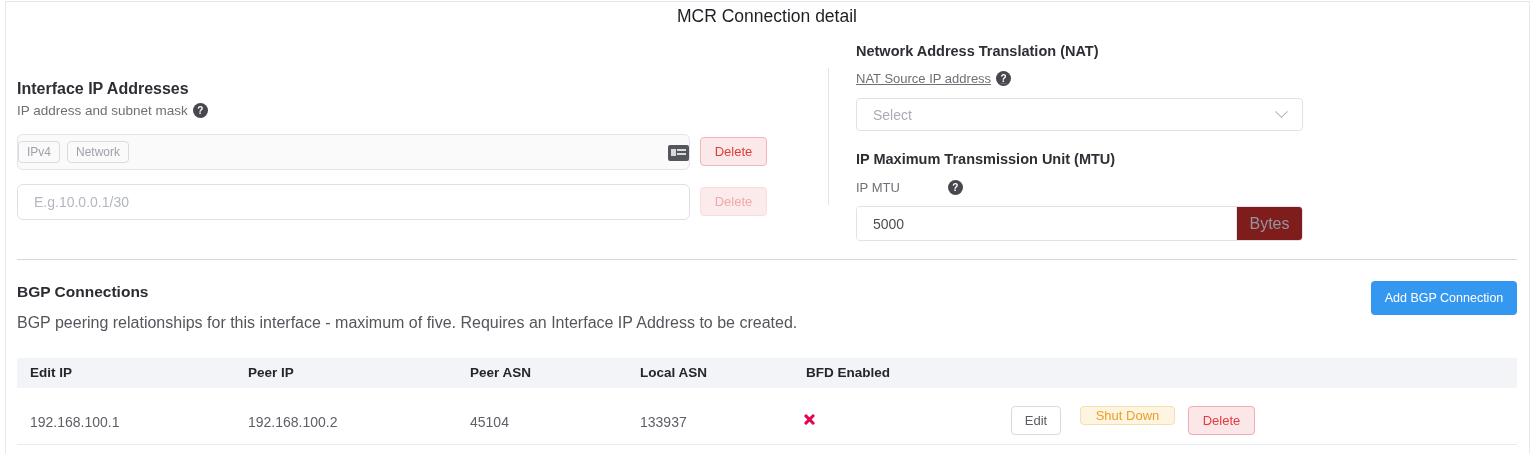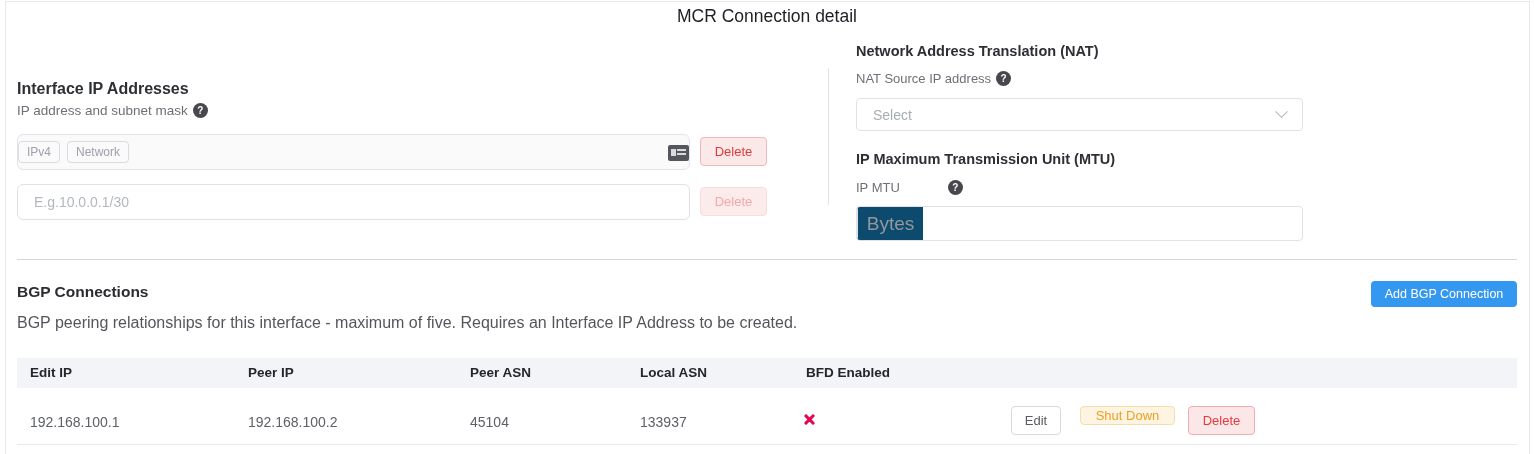--- a/index.html
+++ b/index.html
@@ -69,21 +69,21 @@
   .btn-delete {
     position: absolute; left: 700px; width: 67px; height: 29px;
     background: #fbe8e8; border: 1px solid #f1b6ba; border-radius: 4px;
     color: #e13c3c; font-size: 13px;
   }
   #delete-1 { top: 137px; }
   #delete-2 { top: 187px; background: #fcebeb; border-color: #f9dddd; color: #f0a9ad; cursor: not-allowed; }
   
   .v-divider { position: absolute; left: 828px; top: 68px; width: 1px; height: 137px; background: #e3e3ea; }
   #nat-heading { left: 856px; top: 43px; font-size: 14.5px; }
-  #nat-sublabel { left: 856px; top: 71px; font-size: 13px; }
+  #nat-sublabel { left: 856px; top: 71px; font-size: 13px; text-decoration: underline; }
   .select-box {
     position: absolute; left: 856px; top: 98px; width: 447px; height: 33px;
     background: #fff; border: 1px solid #e0e2e7; border-radius: 4px;
     display: flex; align-items: center; padding: 0 16px; cursor: pointer;
   }
   .select-placeholder { flex: 1; font-size: 14px; color: #a8acb4; }
   .chevron-down {
     width: 9px; height: 9px; flex: none;
     border-right: 1.6px solid #b4b7be; border-bottom: 1.6px solid #b4b7be;
     transform: rotate(45deg) translate(-2px,-2px);
@@ -93,29 +93,29 @@
   .mtu-group {
     position: absolute; left: 856px; top: 206px; width: 447px; height: 35px;
     border: 1px solid #e0e2e7; border-radius: 4px; background: #fff;
     display: flex; align-items: stretch; overflow: hidden;
   }
   .mtu-group input {
     flex: 1; min-width: 0; border: none; outline: none; padding: 0 16px;
     font: 14px "Liberation Sans", sans-serif; color: #4b4e54;
   }
   .mtu-suffix {
-    flex: none; width: 66px; background: #0c4a6e; border-left: 1px solid #e0e2e7;
+    flex: none; width: 66px; background: #7f1d1d; border-left: 1px solid #e0e2e7;
     display: flex; align-items: center; justify-content: center;
-    font-size: 19px; color: #94969d;
+    font-size: 16px; color: #94969d;
   }
   .h-divider { position: absolute; left: 17px; top: 259px; width: 1500px; height: 1px; background: #d6d7de; }
   
   #bgp-heading { left: 17px; top: 283px; font-size: 15.5px; color: #2b2c31; }
   .btn-add {
-    position: absolute; left: 1371px; top: 281px; width: 146px; height: 26px;
+    position: absolute; left: 1371px; top: 281px; width: 146px; height: 34px;
     background: #3598f0; border: none; border-radius: 4px;
     color: #ffffff; font-size: 12.5px; font-weight: 500;
   }
   .bgp-desc { position: absolute; left: 17px; top: 314px; font-size: 16px; color: #54565c; }
   
   .thead-band { position: absolute; left: 17px; top: 358px; width: 1500px; height: 30px; background: #f2f4f8; }
   .th { position: absolute; top: 365px; font-size: 13.5px; font-weight: 700; color: #25262b; }
   .td { position: absolute; top: 414px; font-size: 14px; color: #5d6066; }
   .col-0 { left: 30px; } .col-1 { left: 248px; } .col-2 { left: 470px; }
   .col-3 { left: 640px; } .col-4 { left: 806px; }
@@ -179,20 +179,21 @@
   <span class="select-placeholder">Select</span>
   <span class="chevron-down"></span>
 </div>
 
 <div class="sec-heading" id="mtu-heading">IP Maximum Transmission Unit (MTU)</div>
 <div class="sub-label" id="mtu-sublabel">
   <span>IP MTU</span>
   <span class="q-icon">?</span>
 </div>
 <div class="mtu-group">
+  <input type="text" value="5000" style="">
   <span class="mtu-suffix">Bytes</span>
 </div>
 
 <div class="h-divider"></div>
 
 <div class="sec-heading" id="bgp-heading">BGP Connections</div>
 <button class="btn-add">Add BGP Connection</button>
 <div class="bgp-desc">BGP peering relationships for this interface - maximum of five. Requires an Interface IP Address to be created.</div>
 
 <div class="thead-band"></div>

